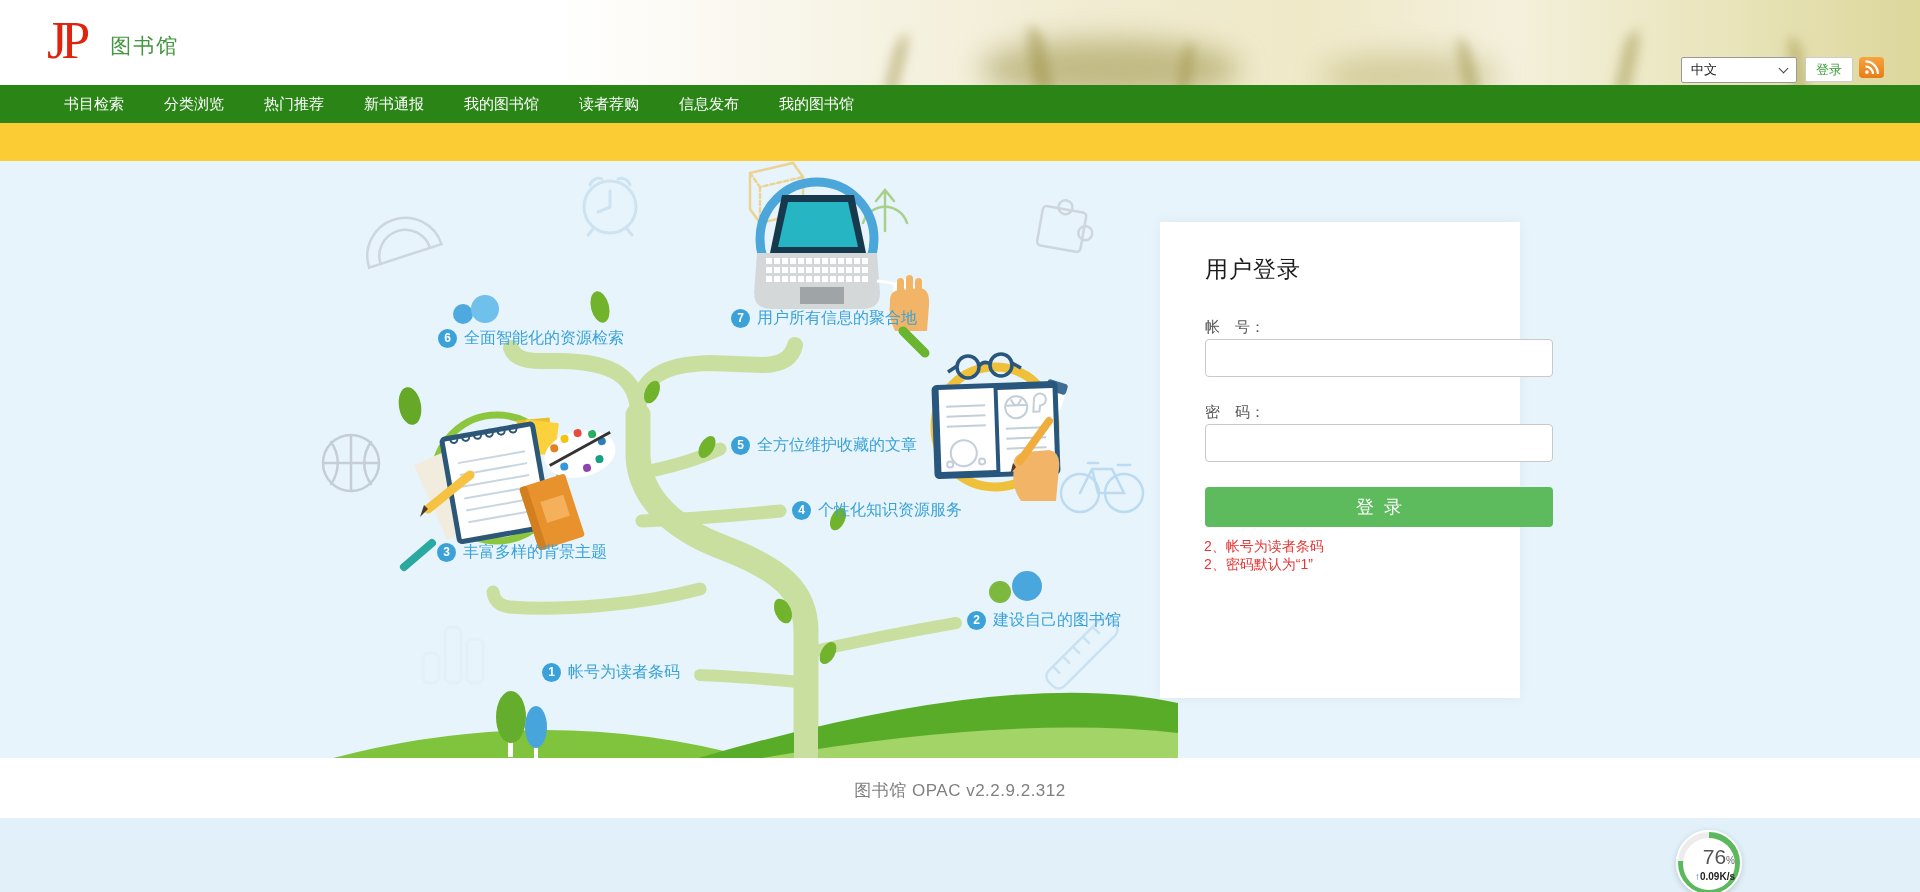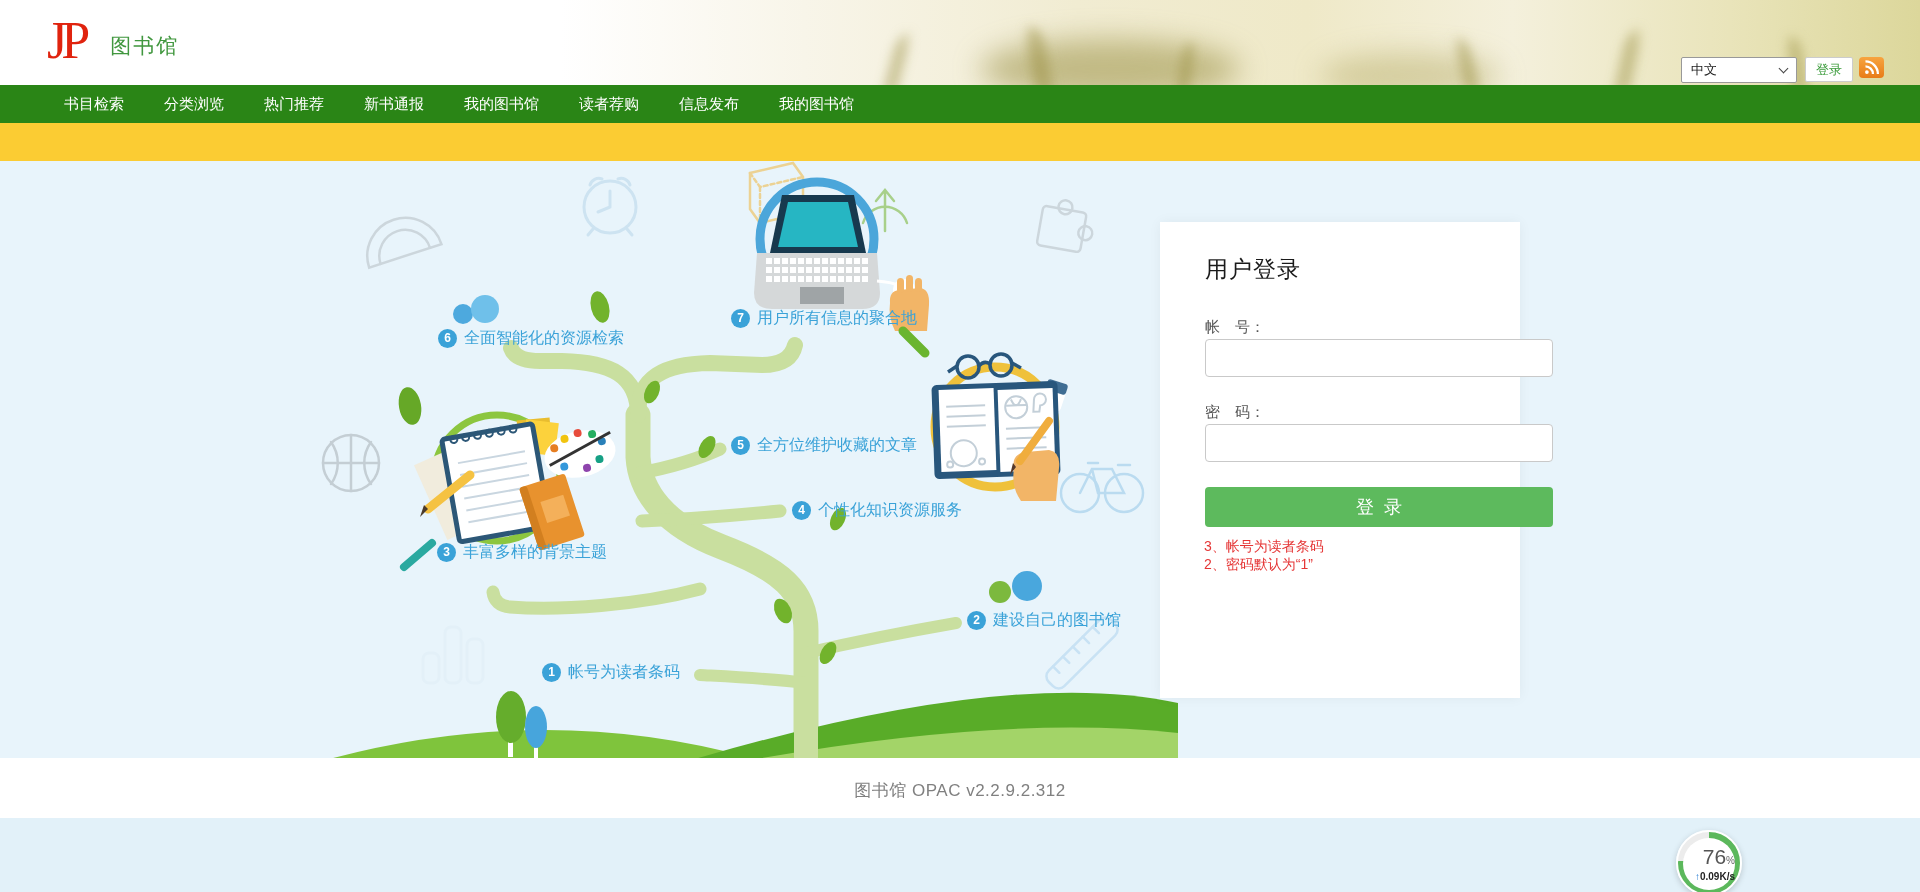--- a/index.html
+++ b/index.html
@@ -347,21 +347,21 @@
     </div>
 
     <div class="panel">
       <div class="panel-title">用户登录</div>
       <div class="fld-label acct">帐　号：</div>
       <input class="txt-input acct" type="text" value="" style="">
       <div class="fld-label pwd">密　码：</div>
       <input class="txt-input pwd" type="password" value="" style="">
       <button class="submit-btn">登录</button>
       <div class="notes">
-        <div>3、帐号为读者条码</div>
+        <div>2、帐号为读者条码</div>
         <div>2、密码默认为“1”</div>
       </div>
     </div>
   </div>
 
   <div class="footer">
     <div class="footer-text">图书馆  OPAC v2.2.9.2.312</div>
   </div>
   <div class="bottomstrip"></div>
 

